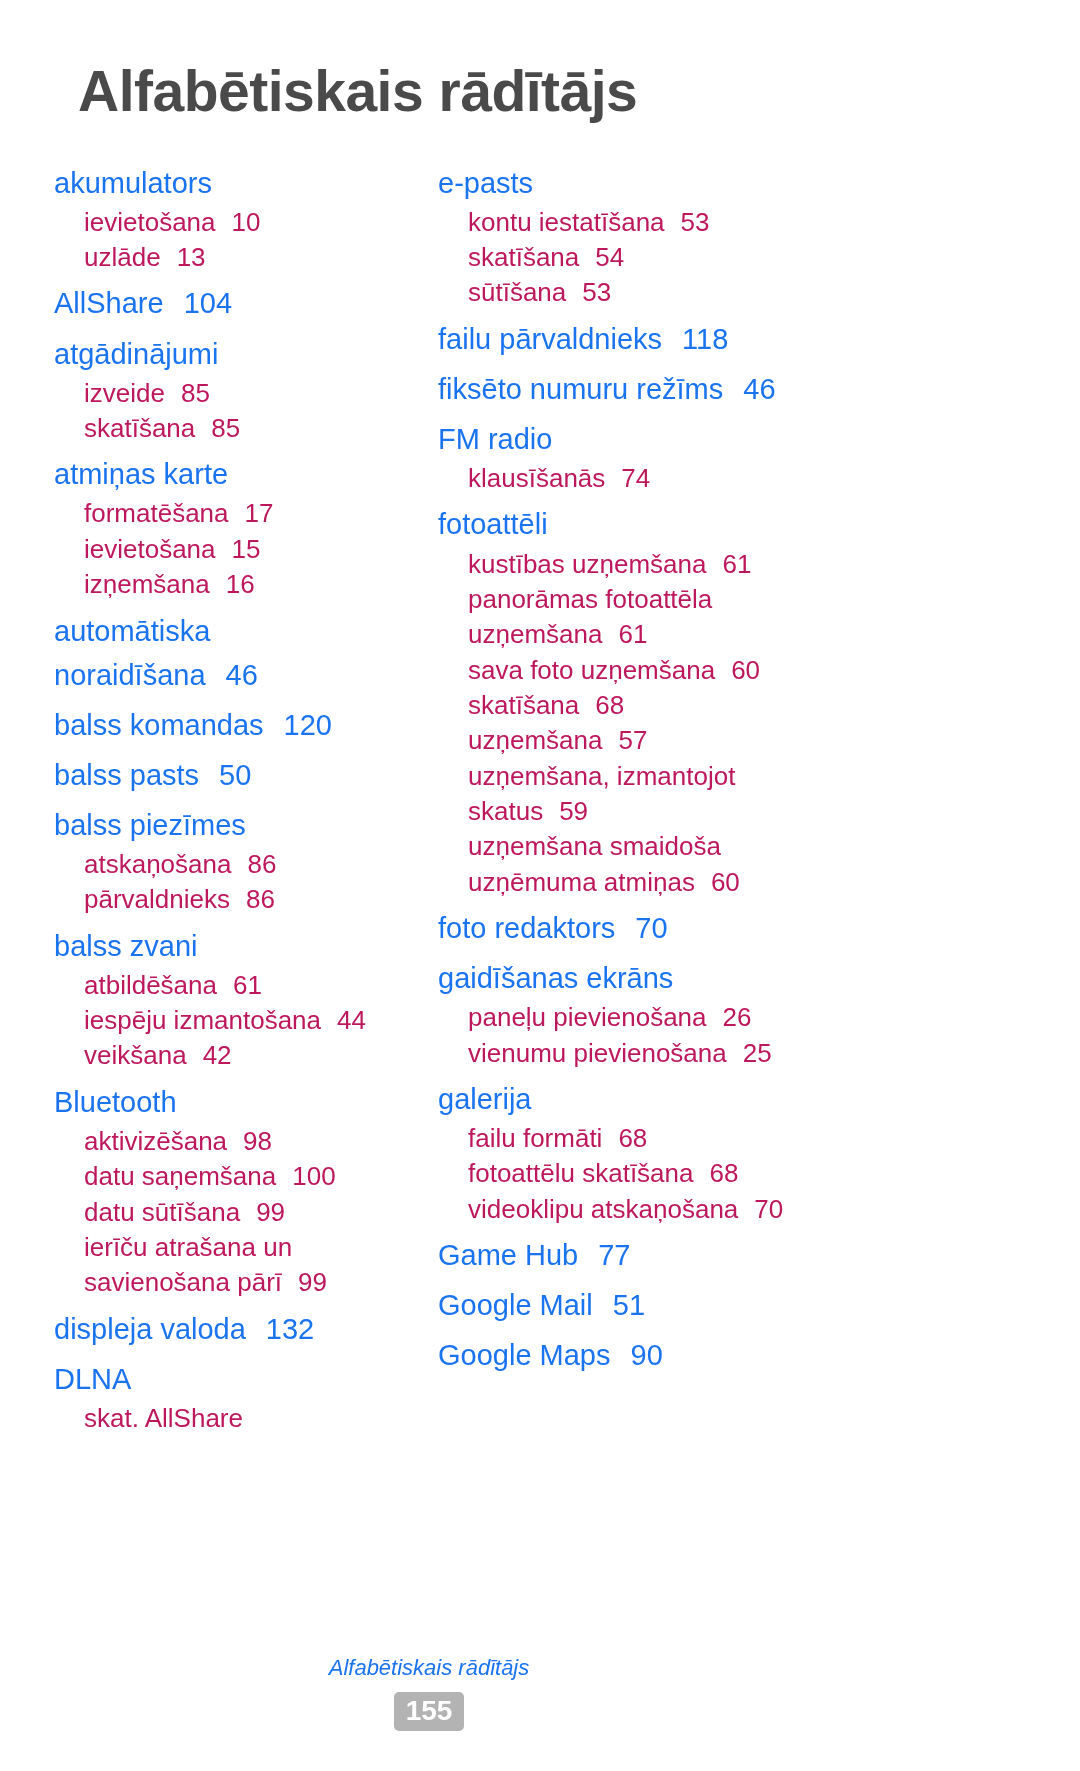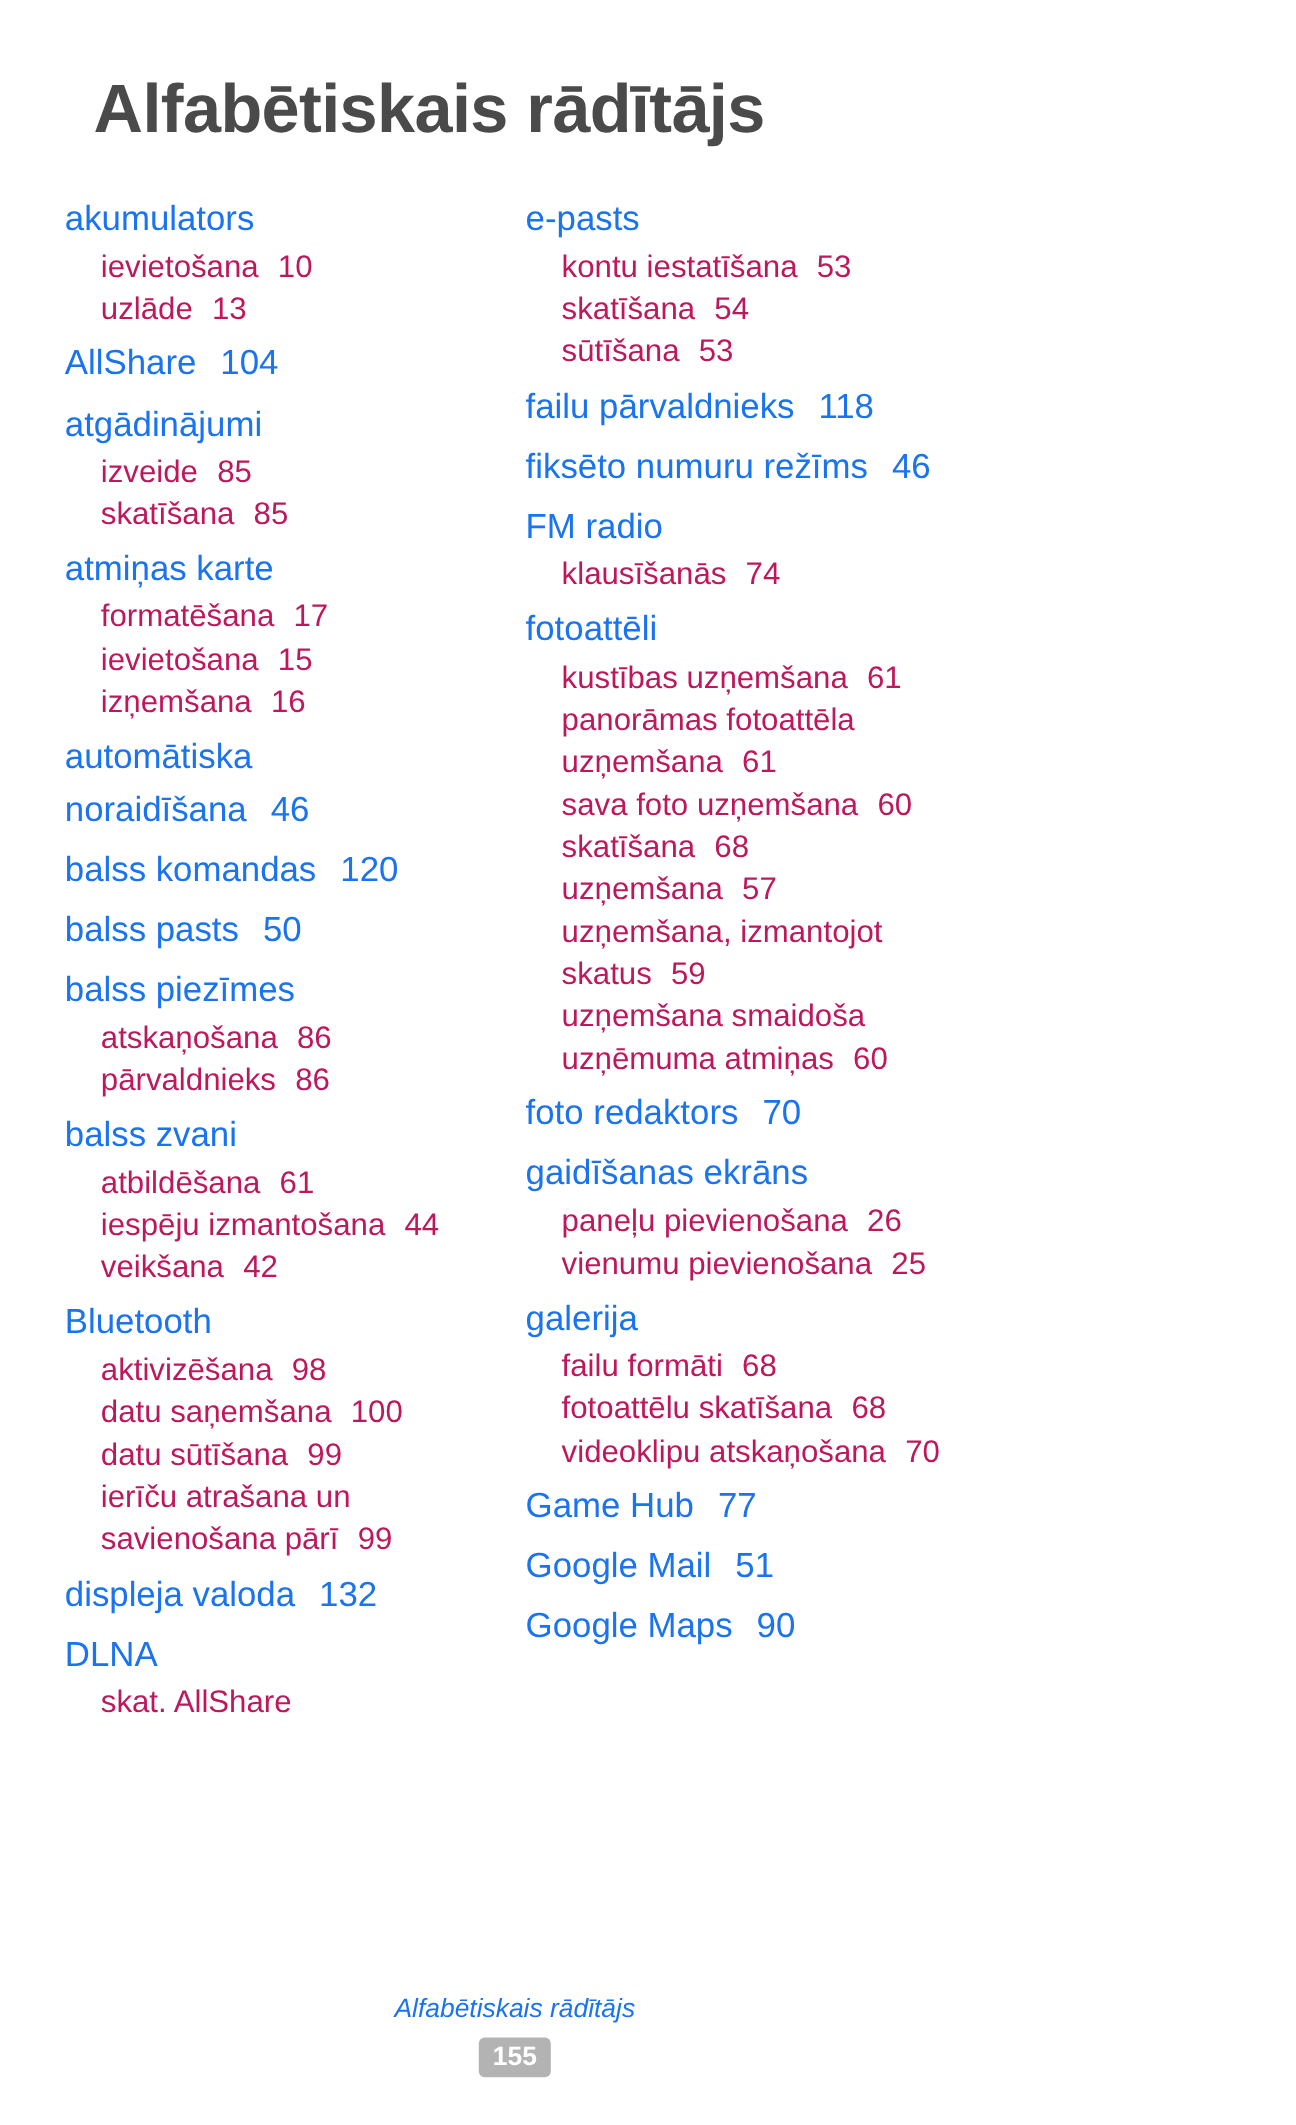--- a/index.html
+++ b/index.html
@@ -86,21 +86,21 @@
     font-style: italic;
     font-size: 22px;
     line-height: 1.4;
   }
   .footer-page {
     display: inline-block;
     margin-top: 8px;
     background: #b3b3b3;
     color: #ffffff;
     font-weight: bold;
-    font-size: 22px;
+    font-size: 28px;
     border-radius: 5px;
     padding: 3px 12px 4px 12px;
   }
 </style>
 </head>
 <body>
 
 <div class="page">
 
   <h1 class="page-title">Alfabētiskais rādītājs</h1>

